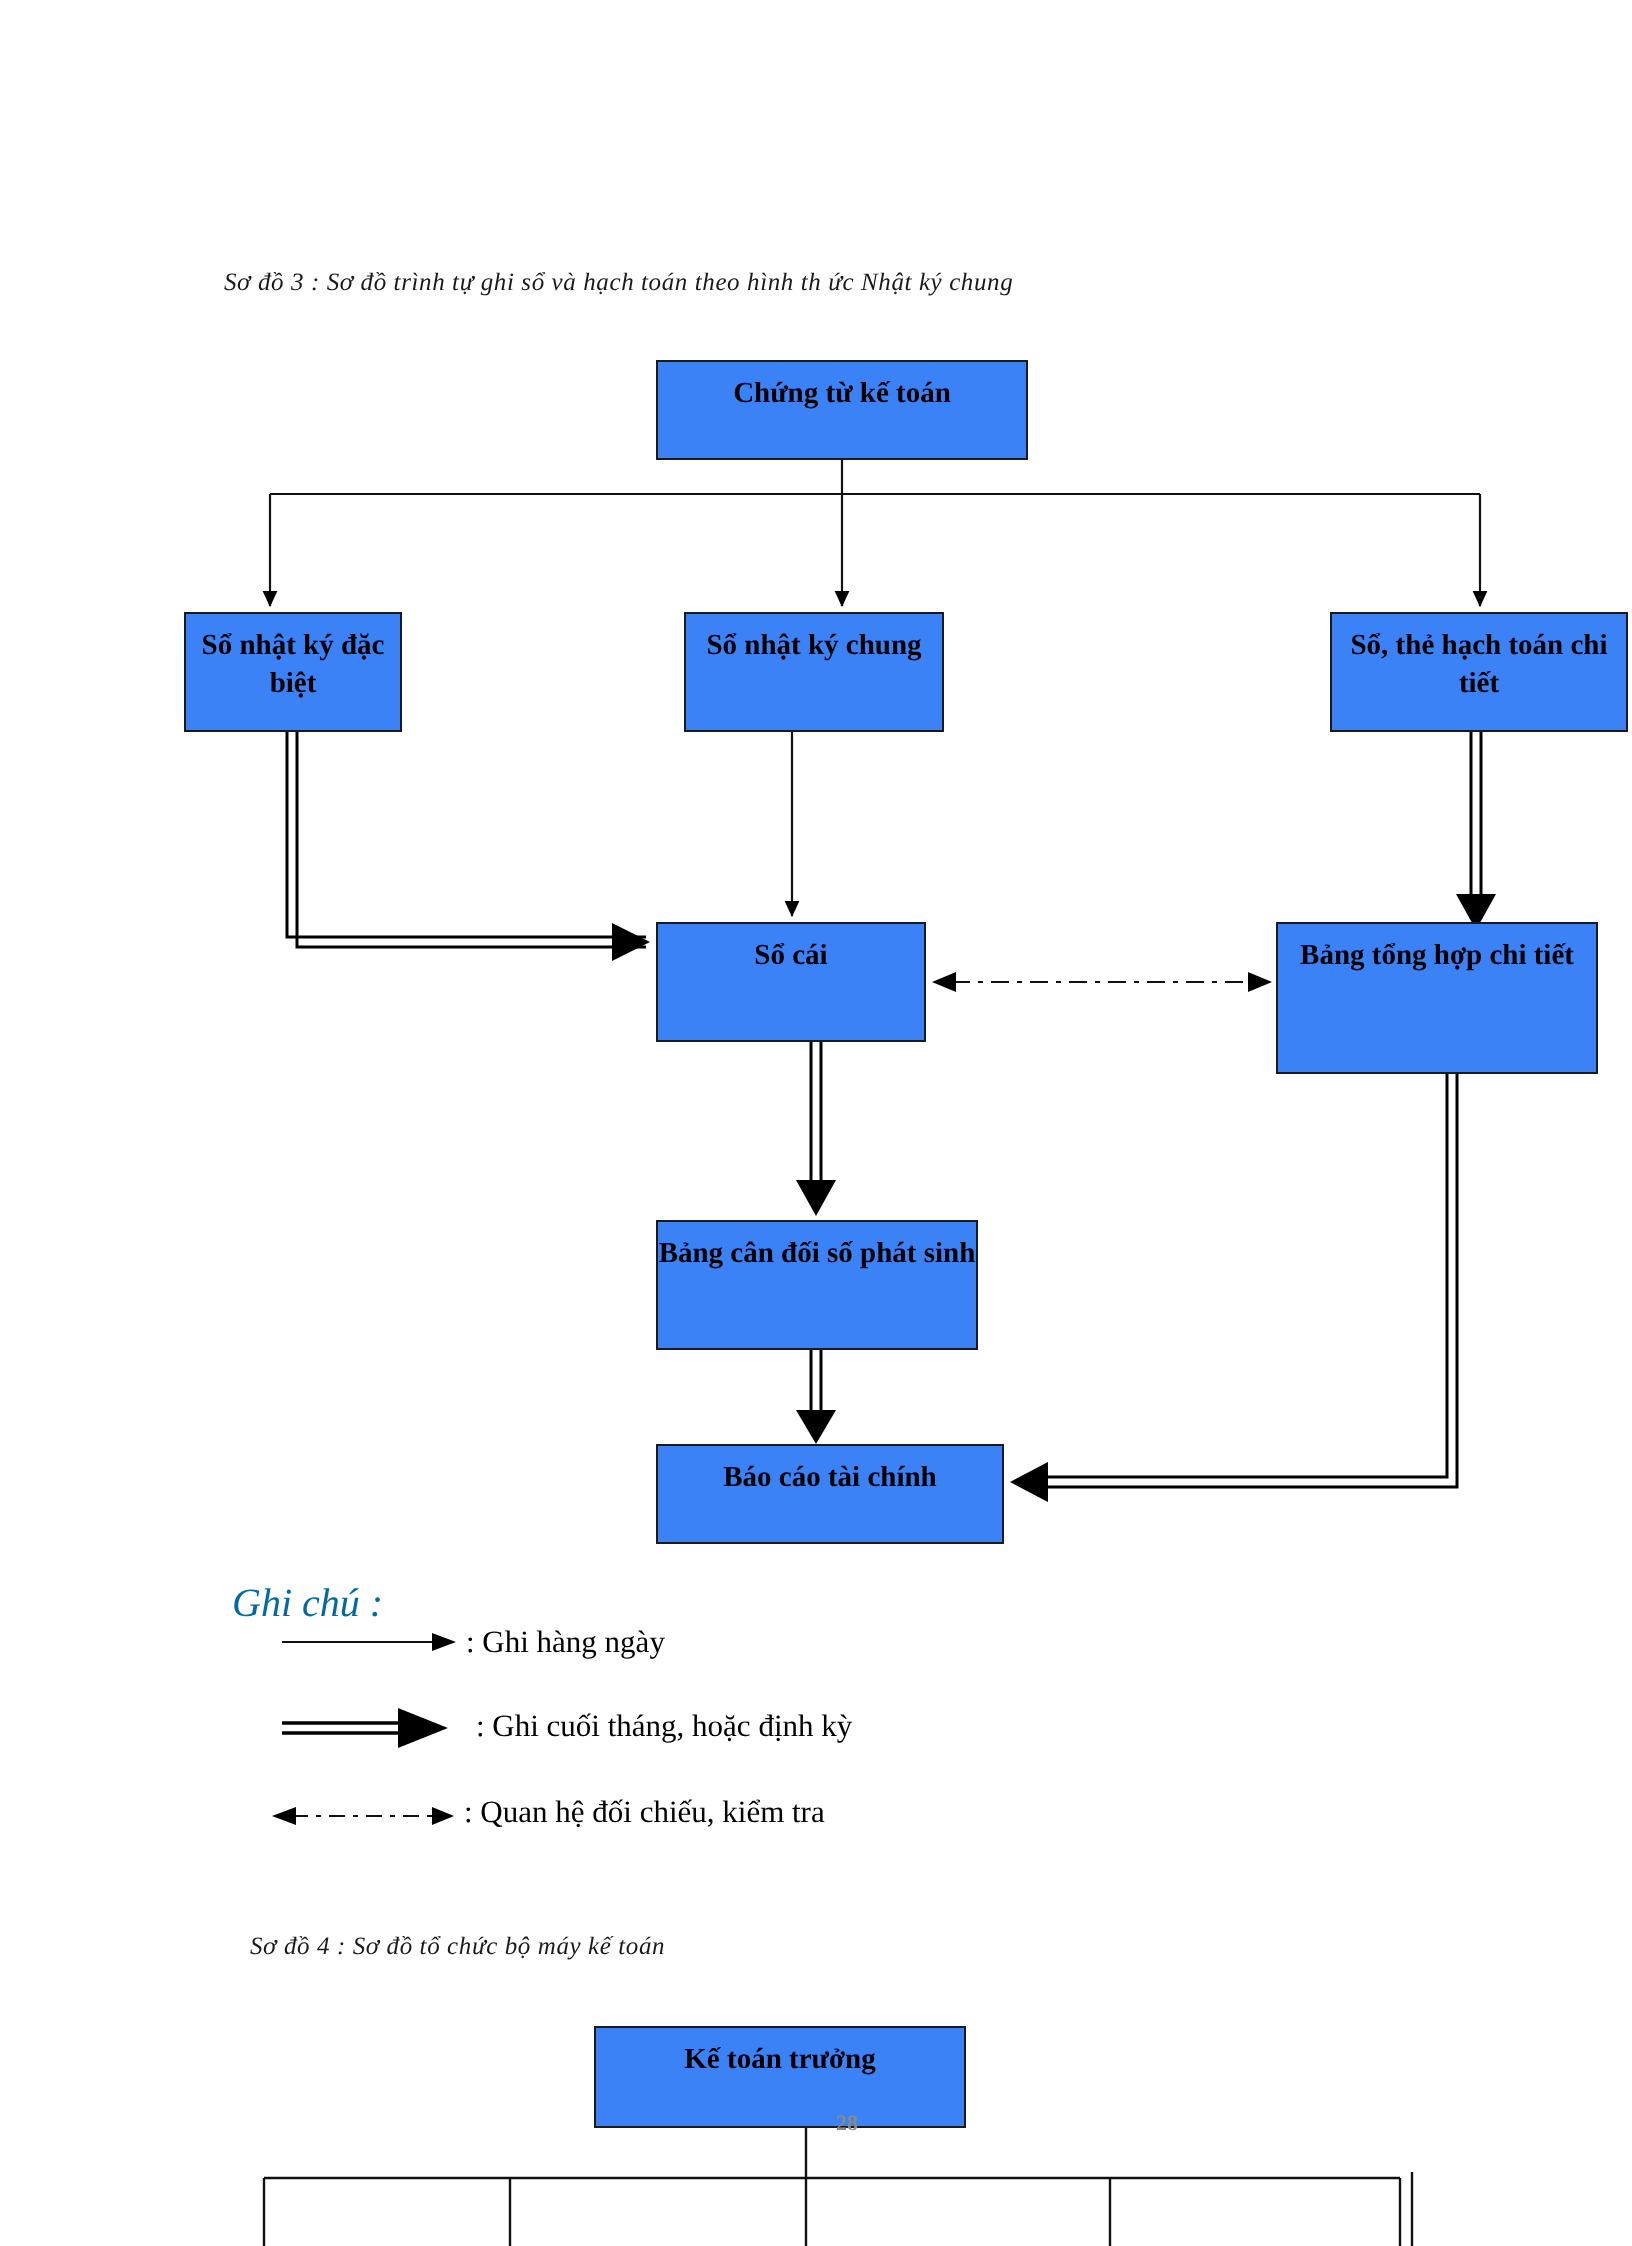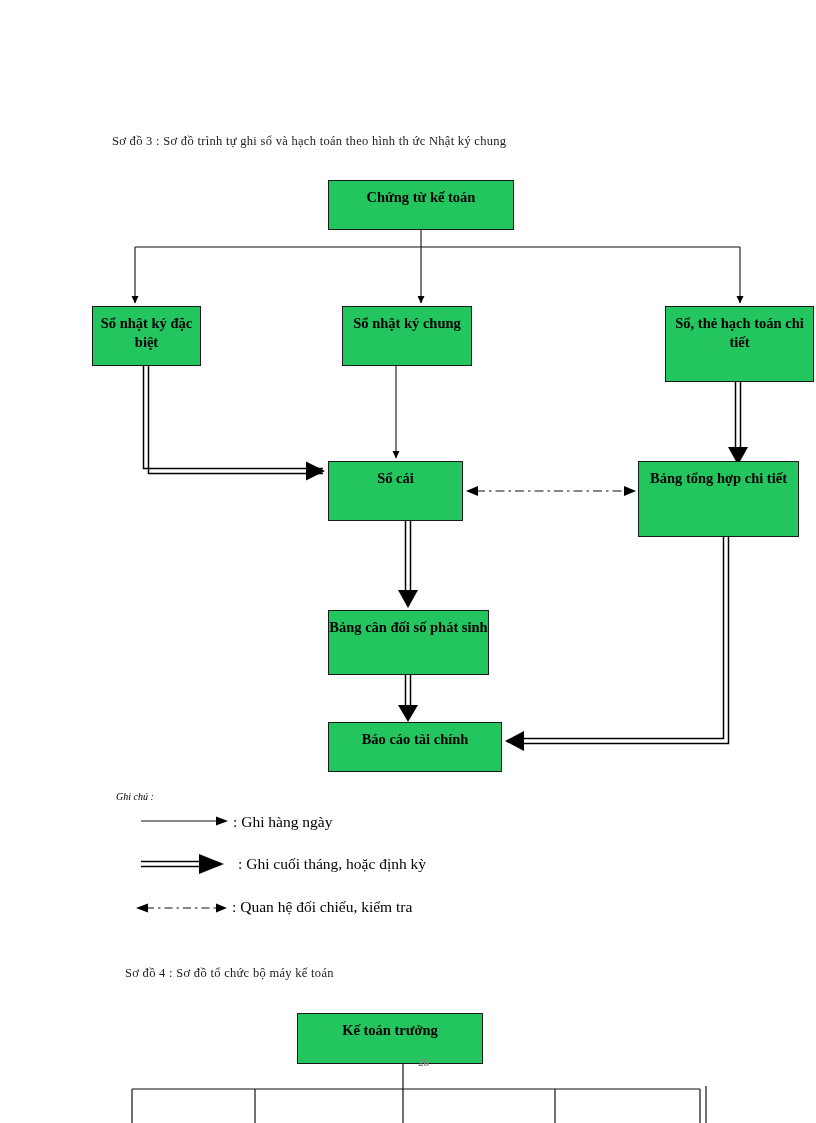--- a/index.html
+++ b/index.html
@@ -21,49 +21,50 @@
     width: 816px;
     height: 1123px;
   }
   .cap {
     position: absolute;
     font-family: "Liberation Serif", "DejaVu Serif", serif;
     font-size: 12.5px;
     color: #1a1a1a;
     white-space: nowrap;
     letter-spacing: 0.3px;
+    font-style: italic;
   }
   #caption-3 { left: 112px; top: 134px; }
   #caption-4 { left: 125px; top: 925px; margin-top: 41px; }
 
   .node {
     position: absolute;
     border: 1px solid #1a1a1a;
-    background: #22c55e;
+    background: #3b82f6;
     box-sizing: border-box;
     display: flex;
     align-items: flex-start;
     justify-content: center;
     text-align: center;
     font-family: "Liberation Serif", "DejaVu Serif", serif;
     font-weight: bold;
     font-size: 14.5px;
     line-height: 1.28;
     color: #000000;
     padding-top: 7px;
   }
   .node .lbl { display: block; width: 100%; }
 
   .legend-title {
     position: absolute;
     left: 116px; top: 791px;
     font-family: "Liberation Serif", "DejaVu Serif", serif;
     font-style: italic;
-    font-size: 10px;
-    color: #000000;
+    font-size: 20px;
+    color: #0369a1;
     white-space: nowrap;
   }
   .legend-text {
     position: absolute;
     font-family: "Liberation Serif", "DejaVu Serif", serif;
     font-size: 15.5px;
     color: #000;
     white-space: nowrap;
   }
   #legend-text-0 { left: 233px; top: 813px; }
@@ -176,21 +177,21 @@
   </div>
 
   <div class="node" id="n-so-nhat-ky-dac-biet" style="left:92px;top:306px;width:109px;height:60px;">
     <span class="lbl">Sổ nhật ký đặc biệt</span>
   </div>
 
   <div class="node" id="n-so-nhat-ky-chung" style="left:342px;top:306px;width:130px;height:60px;">
     <span class="lbl">Sổ nhật ký chung</span>
   </div>
 
-  <div class="node" id="n-so-the-hach-toan-chi-tiet" style="left:665px;top:306px;width:149px;height:76px;">
+  <div class="node" id="n-so-the-hach-toan-chi-tiet" style="left:665px;top:306px;width:149px;height:60px;">
     <span class="lbl">Sổ, thẻ hạch toán chi tiết</span>
   </div>
 
   <div class="node" id="n-so-cai" style="left:328px;top:461px;width:135px;height:60px;">
     <span class="lbl">Sổ cái</span>
   </div>
 
   <div class="node" id="n-bang-tong-hop-chi-tiet" style="left:638px;top:461px;width:161px;height:76px;">
     <span class="lbl">Bảng tổng hợp chi tiết</span>
   </div>

